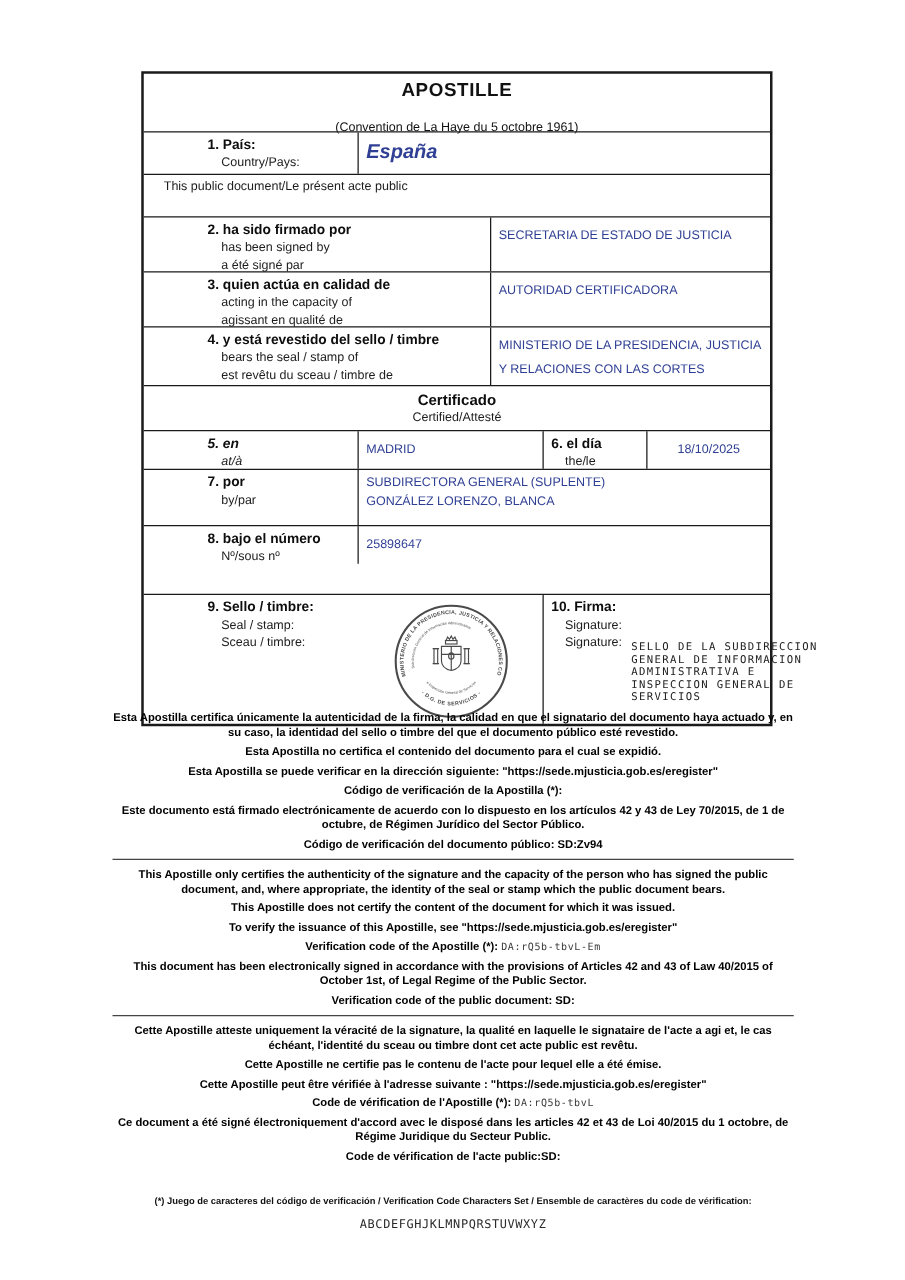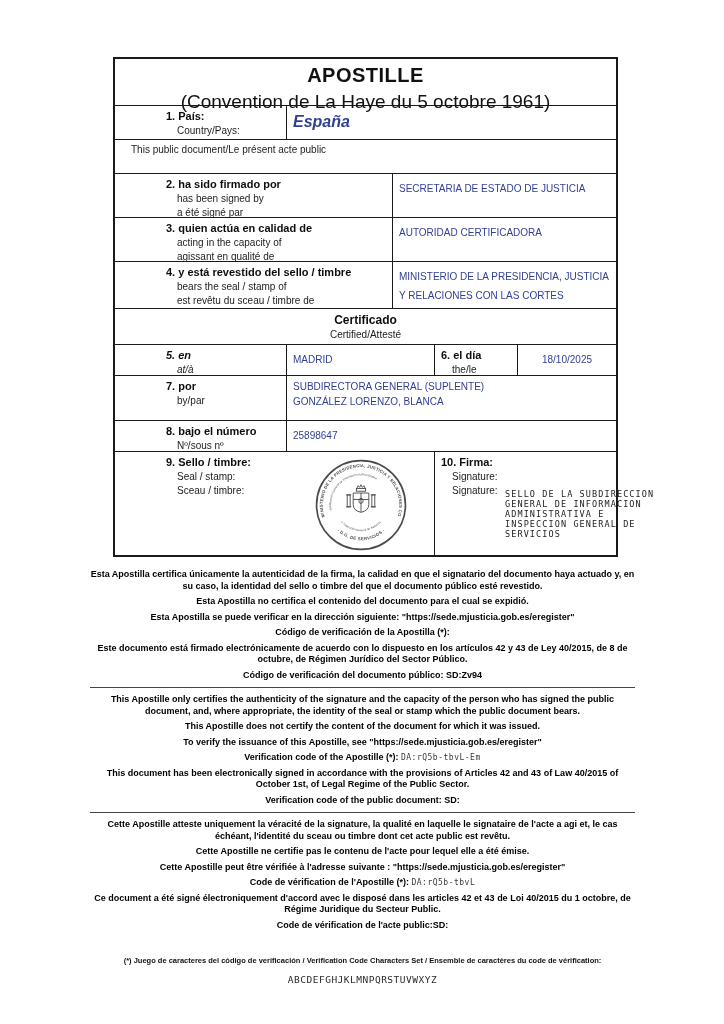--- a/index.html
+++ b/index.html
@@ -16,32 +16,32 @@
   .vdiv { border-left:1px solid #1a1a1a; }
   .lbl { font-weight:bold; font-size:11px; color:#0d0d0d; line-height:1.25; }
   .sub { font-size:10px; color:#1c1c1c; margin-left:11px; line-height:1.42; }
   .sub.noind { margin-left:0; }
   .val { color:var(--value-text,#2f3f94); font-size:10px; line-height:1.45; }
   .val.strong { font-weight:bold; font-size:16px;font-style:italic; }
   .w-sm { width:126px; flex:0 0 126px; }
   .w-lg { width:232px; flex:0 0 232px; }
   .grow { flex:1 1 auto; }
   .h-title { height:46px; text-align:center; padding-top:5px; }
-  .doc-title { font-size:20px; font-weight:bold; letter-spacing:0.5px; }
-  .doc-subtitle { font-size:19px; margin-top:4px; }
+  .doc-title { font-size:15px; font-weight:bold; letter-spacing:0.5px; }
+  .doc-subtitle { font-size:10px; margin-top:16px; }
   .h-pais { height:34px; }
   .h-pub { height:34px; padding:3px 6px 3px 16px; }
   .h-r2, .h-r3 { height:44px; }
   .h-r4 { height:47px; }
   .h-cert { height:36px; text-align:center; padding-top:4px; }
   .h-cert .lbl { font-size:12px; }
   .h-56 { height:31px; }
   .h-r7 { height:45px; }
   .h-r8 { height:31px; }
-  .h-910 { height:104px; }
+  .h-910 { height:104px;margin-top:24px; }
   .c56-a { width:126px; flex:0 0 126px;font-style:italic; }
   .c56-b { width:148px; flex:0 0 148px; }
   .c56-c { width:83px; flex:0 0 83px; }
   .c56-d { flex:1 1 auto; text-align:center; }
   .seal-cell { width:274px; flex:0 0 274px; position:relative; }
   .sig-cell { flex:1 1 auto; position:relative; }
   .seal-svg { position:absolute; left:155px; top:7px; }
   .stamp-text { position:absolute; left:70px; top:37px; width:160px;
       font-family:"DejaVu Sans Mono", monospace; font-size:8.5px; letter-spacing:1.1px;
       line-height:10px; color:#222; white-space:pre-line; }
@@ -213,21 +213,21 @@
 SERVICIOS</div>
       </div>
     </div>
   </div>
 
   <div class="notes">
     <p class="np">Esta Apostilla certifica únicamente la autenticidad de la firma, la calidad en que el signatario del documento haya actuado y, en su caso, la identidad del sello o timbre del que el documento público esté revestido.</p>
     <p class="np">Esta Apostilla no certifica el contenido del documento para el cual se expidió.</p>
     <p class="np">Esta Apostilla se puede verificar en la dirección siguiente: "https://sede.mjusticia.gob.es/eregister"</p>
     <p class="np">Código de verificación de la Apostilla (*):</p>
-    <p class="np">Este documento está firmado electrónicamente de acuerdo con lo dispuesto en los artículos 42 y 43 de Ley 40/2015, de 8 de octubre, de Régimen Jurídico del Sector Público.</p>
+    <p class="np">Este documento está firmado electrónicamente de acuerdo con lo dispuesto en los artículos 42 y 43 de Ley 70/2015, de 1 de octubre, de Régimen Jurídico del Sector Público.</p>
     <p class="np">Código de verificación del documento público: SD:Zv94</p>
 
     <div class="rule"></div>
 
     <p class="np">This Apostille only certifies the authenticity of the signature and the capacity of the person who has signed the public document, and, where appropriate, the identity of the seal or stamp which the public document bears.</p>
     <p class="np">This Apostille does not certify the content of the document for which it was issued.</p>
     <p class="np">To verify the issuance of this Apostille, see  "https://sede.mjusticia.gob.es/eregister"</p>
     <p class="np"><span>Verification code of the Apostille (*):</span> <span class="code">DA:rQ5b-tbvL-Em</span></p>
     <p class="np">This document has been electronically signed in accordance with the provisions of Articles 42 and 43 of Law 40/2015 of October 1st, of Legal Regime of the Public Sector.</p>
     <p class="np">Verification code of the public document: SD:</p>

